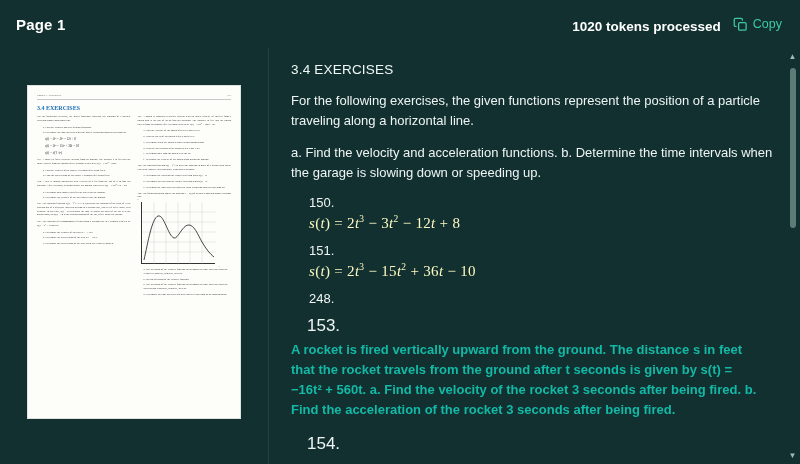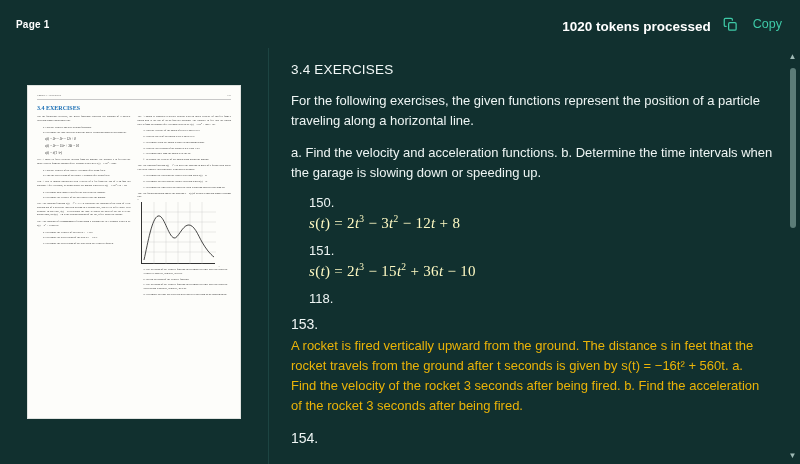--- a/index.html
+++ b/index.html
@@ -29,39 +29,39 @@
     height: 48px;
     flex: 0 0 48px;
     display: flex;
     align-items: center;
     justify-content: space-between;
     padding: 0 16px;
     background: #11302f;
     box-sizing: border-box;
   }
   .page-title {
-    font-size: 10px;
+    font-size: 15px;
     font-weight: bold;
     color: #ffffff;
     letter-spacing: .2px;
   }
   .header-right {
     display: flex;
     align-items: flex-end;
     gap: 10px;
   }
   .token-count {
     font-size: 13.5px;
     font-weight: bold;
     color: #ffffff;
   }
   .copy-btn {
     display: flex;
     align-items: center;
-    gap: 15px;
+    gap: 5px;
     background: transparent;
     border: none;
     cursor: pointer;
     padding: 2px 2px;
     color: #3ec9a7;
     font-size: 12.5px;
     font-family: "Liberation Sans", sans-serif;
   }
   .copy-label { color: #3ec9a7; font-size: 12.5px; }
   .copy-icon { width: 15px; height: 15px; display: block; }
@@ -203,27 +203,28 @@
     text-align: center;
     font-size: 11px;
     line-height: 1.1;
     margin: 0 1px;
   }
   .frac .top { border-bottom: 1px solid #ffffff; padding: 0 2px; }
   .frac .bot { padding: 0 2px; }
   .q-text {
     font-size: 13px;
     line-height: 1.55;
-    color: #eab308;
+    color: #14b8a6;
     margin: 0 12px 13px 0;
+    font-weight: bold;
   }
   .q-label-plain {
-    font-size: 14px;
+    font-size: 17px;
     color: #eef5f4;
-    margin: 0 0 4px 0;
+    margin: 0 0 4px 16px;
   }
 
   
   .scrollbar-track {
     position: absolute;
     right: 4px;
     top: 6px;
     bottom: 6px;
     width: 6px;
     background: #11302f;
@@ -372,21 +373,21 @@
         </div>
 
         <div class="q-block">
           <div class="q-num">151.</div>
           <div class="q-eq">
             <span class="it">s</span>(<span class="it">t</span>) = 2<span class="it">t</span><sup class="ex">3</sup> − 15<span class="it">t</span><sup class="ex">2</sup> + 36<span class="it">t</span> − 10
           </div>
         </div>
 
         <div class="q-block">
-          <div class="q-num">118.</div>
+          <div class="q-num">248.</div>
         </div>
 
         <div>
           <div class="q-label-plain">153.</div>
           <div class="q-text">A rocket is fired vertically upward from the ground. The distance s in feet that the rocket travels from the ground after t seconds is given by s(t) = −16t² + 560t. a. Find the velocity of the rocket 3 seconds after being fired. b. Find the acceleration of the rocket 3 seconds after being fired.</div>
         </div>
 
         <div>
           <div class="q-label-plain">154.</div>
 

